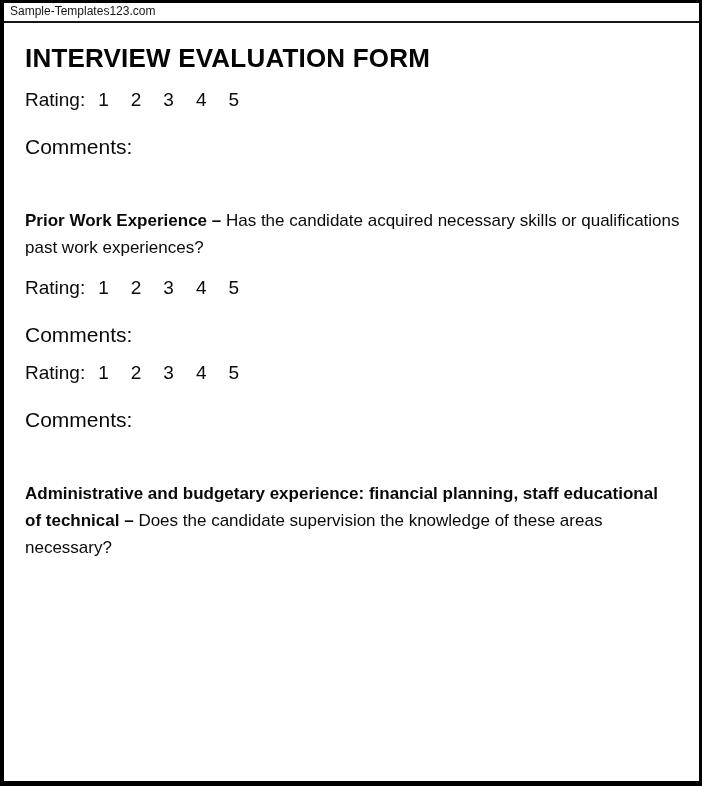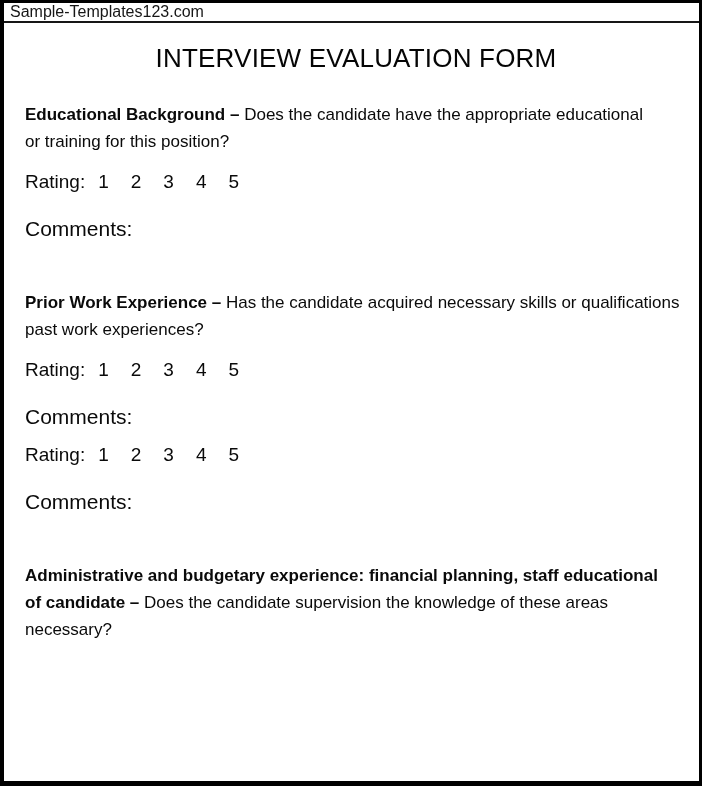--- a/index.html
+++ b/index.html
@@ -13,34 +13,34 @@
   .page {
     width: 702px;
     height: 786px;
     background: #ffffff;
     border-style: solid;
     border-color: #000000;
     border-width: 3px 3px 5px 4px;
     overflow: hidden;
   }
   .watermark-bar {
-    font-size: 16px;
+    font-size: 12px;
     line-height: 15px;
     padding: 1px 6px 2px 6px;
     border-bottom: 2px solid #161616;
     color: #161616;
   }
   .content {
     padding: 10px 12px 0 21px;
   }
   .form-title {
-    text-align: center;
+    text-align: left;
     font-size: 26px;
     line-height: 30px;
-    font-weight: normal;
+    font-weight: bold;
     color: #050505;
     margin: 10px 0 0 0;
     letter-spacing: 0.2px;
   }
   .section-heading {
     margin: 0;
     font-size: 17px;
     line-height: 27px;
     color: #0a0a0a;
   }
@@ -76,21 +76,20 @@
 
 <div class="page">
 
   <div class="watermark-bar">Sample-Templates123.com</div>
 
   <div class="content">
 
     <h1 class="form-title">INTERVIEW EVALUATION FORM</h1>
 
     <section class="sec-1">
-      <p class="section-heading"><span class="bold">Educational Background – </span><span>Does the candidate have the appropriate educational</span><br><span>or training for this position?</span></p>
       <div class="rating-row">
         <span class="rating-label">Rating:</span><span class="rating-option">1</span><span class="rating-option">2</span><span class="rating-option">3</span><span class="rating-option">4</span><span class="rating-option">5</span>
       </div>
       <div class="comments-row">Comments:</div>
     </section>
 
     <section class="sec-2">
       <p class="section-heading"><span class="bold">Prior Work Experience – </span><span>Has the candidate acquired necessary skills or qualifications</span><br><span>past work experiences?</span></p>
       <div class="rating-row">
         <span class="rating-label">Rating:</span><span class="rating-option">1</span><span class="rating-option">2</span><span class="rating-option">3</span><span class="rating-option">4</span><span class="rating-option">5</span>
@@ -99,17 +98,17 @@
     </section>
 
     <section class="sec-3">
       <div class="rating-row">
         <span class="rating-label">Rating:</span><span class="rating-option">1</span><span class="rating-option">2</span><span class="rating-option">3</span><span class="rating-option">4</span><span class="rating-option">5</span>
       </div>
       <div class="comments-row">Comments:</div>
     </section>
 
     <section class="sec-4">
-      <p class="section-heading"><span class="bold">Administrative and budgetary experience: financial planning, staff educational</span><br><span class="bold">of candidate – </span><span>Does the candidate supervision the knowledge of these areas</span><br><span>necessary?</span></p>
+      <p class="section-heading"><span class="bold">Administrative and budgetary experience: financial planning, staff educational</span><br><span class="bold">of technical – </span><span>Does the candidate supervision the knowledge of these areas</span><br><span>necessary?</span></p>
     </section>
 
   </div>
 </div>
 
 </body></html>

